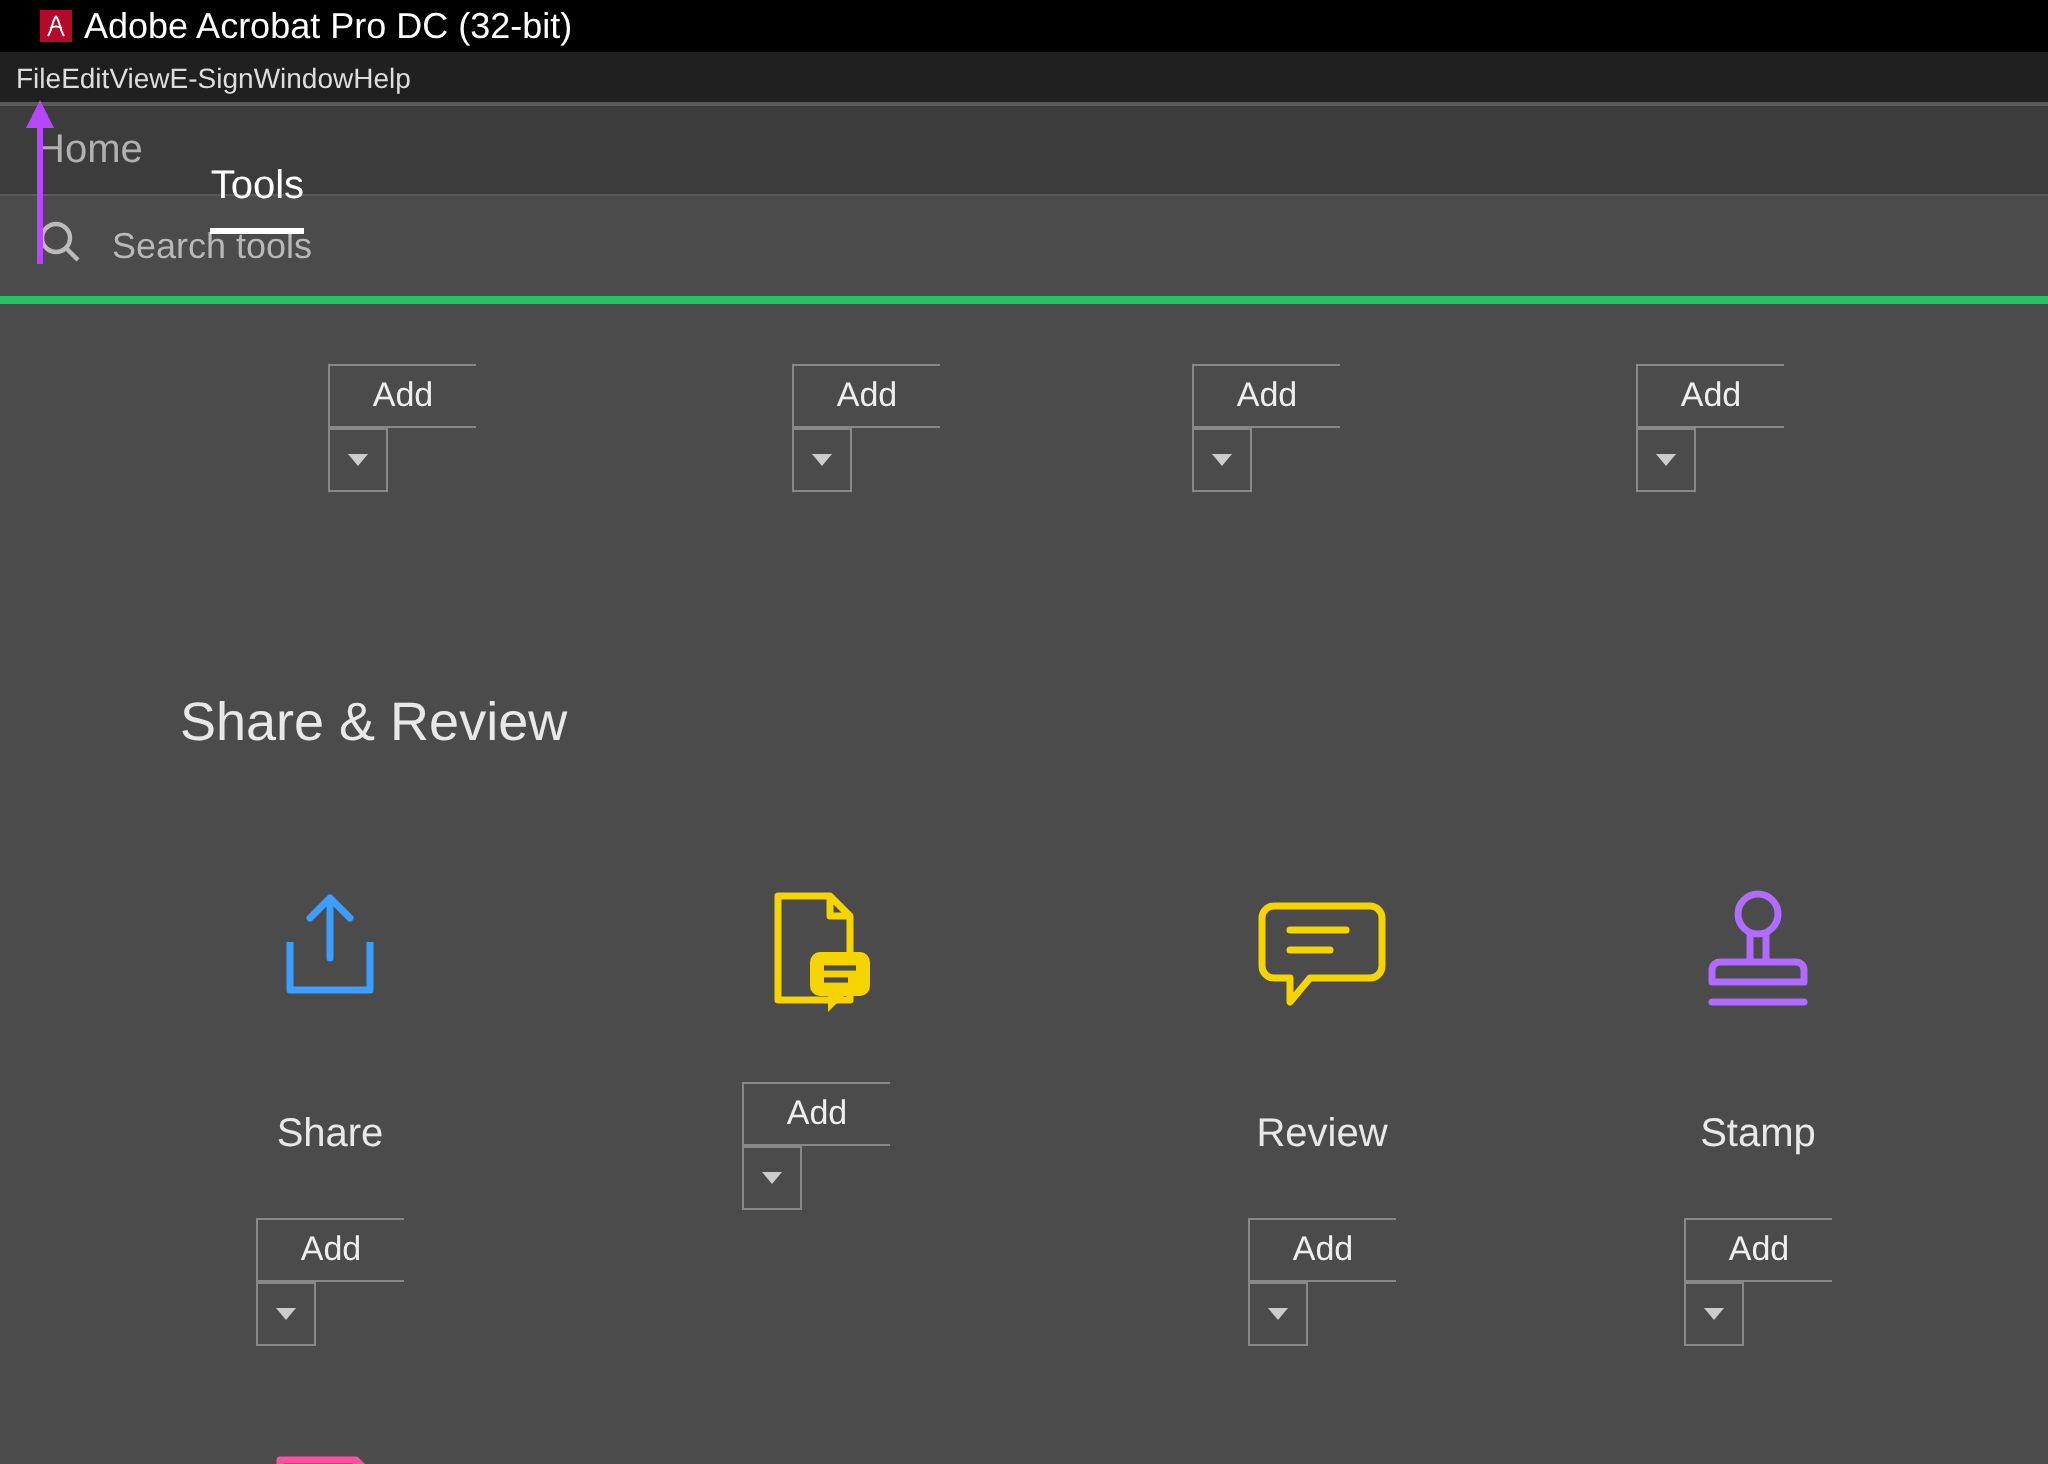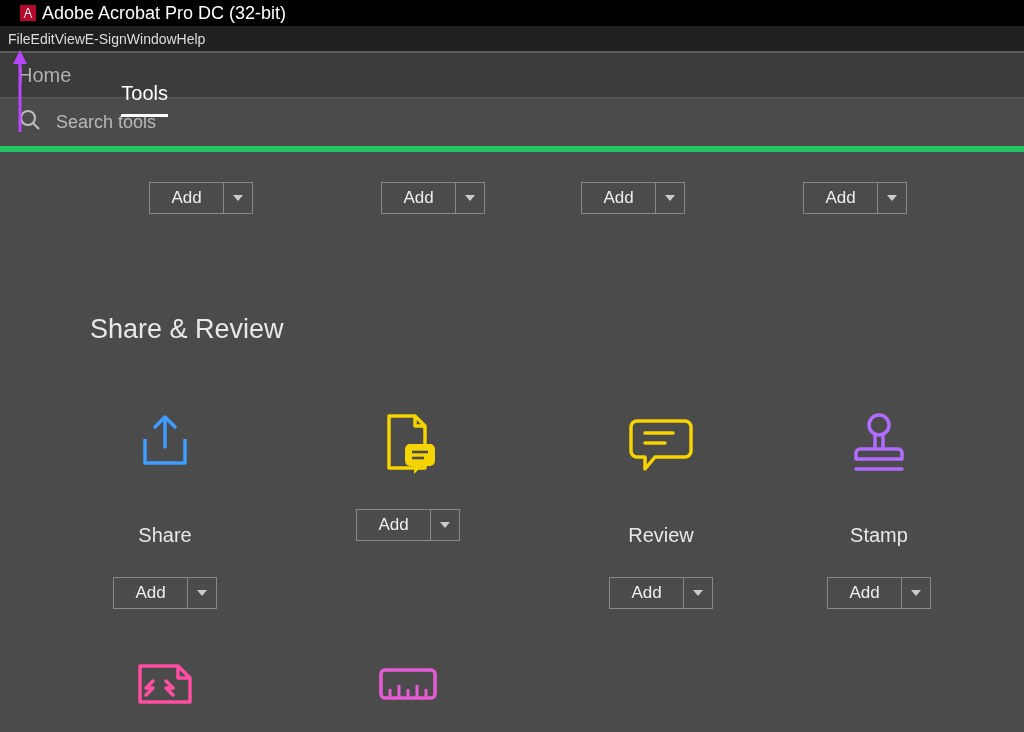--- a/index.html
+++ b/index.html
@@ -41,21 +41,21 @@
     color: #ddd;
     border-bottom: 1px solid #5a5a5a;
   }
   .menubar span { cursor: default; }
   .navtabs {
     height: 46px;
     background: #3c3c3c;
     display: flex;
     align-items: center;
     padding-left: 18px;
-    gap: 50px;
+    gap: 34px;
     font-size: 20px;
     border-bottom: 1px solid #5a5a5a;
     border-top: 1px solid #5a5a5a;
   }
   .navtabs .inactive { color: #b0b0b0; }
   .navtabs .active {
     color: #fff;
     font-weight: 400;
     position: relative;
     margin-top: 36px;
@@ -69,21 +69,21 @@
     height: 3px;
     background: #fff;
   }
   .searchbar {
     height: 54px;
     background: #4b4b4b;
     display: flex;
     align-items: center;
     padding-left: 18px;
     gap: 14px;
-    border-bottom: 6px solid #22c55e;
+    border-bottom: 4px solid #22c55e;
   }
   .searchbar svg { flex-shrink: 0; }
   .search-input {
     background: transparent;
     border: none;
     outline: none;
     color: #b8b8b8;
     font-size: 18px;
     width: 500px;
   }
@@ -108,20 +108,21 @@
     flex-direction: column;
     align-items: center;
   }
   .top-slot.s1 { margin-left: 56px; }
   .top-slot.s2 { margin-left: 62px; }
   .top-slot.s3 { margin-left: 30px; }
   .top-slot.s4 { margin-left: 52px; }
   .add-btn {
     display: inline-flex;
     margin-top: 30px;
+    flex-direction: column;
   }
   .add-btn button {
     background: #4b4b4b;
     border: 1px solid #888;
     color: #eee;
     font-size: 17px;
     height: 32px;
     cursor: pointer;
   }
   .add-btn .label-part {

